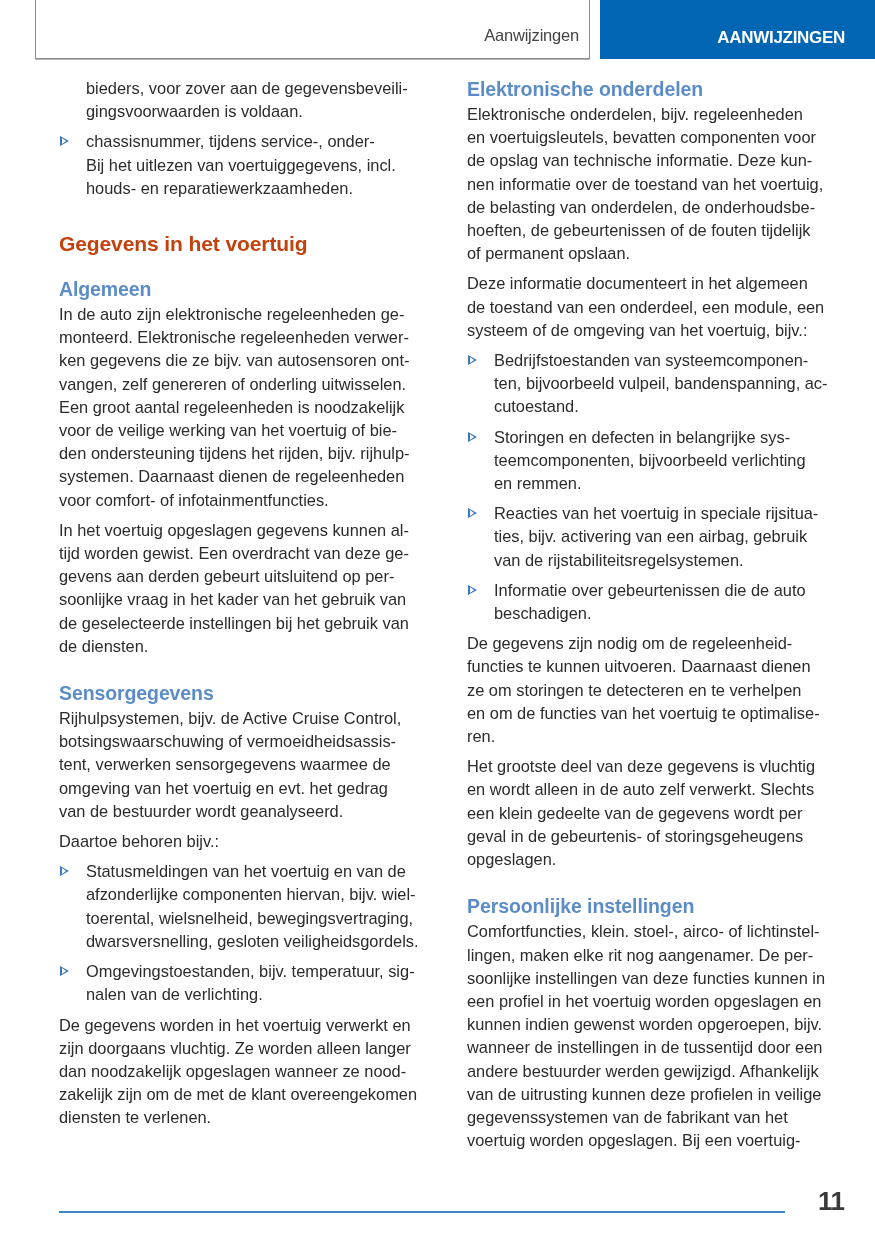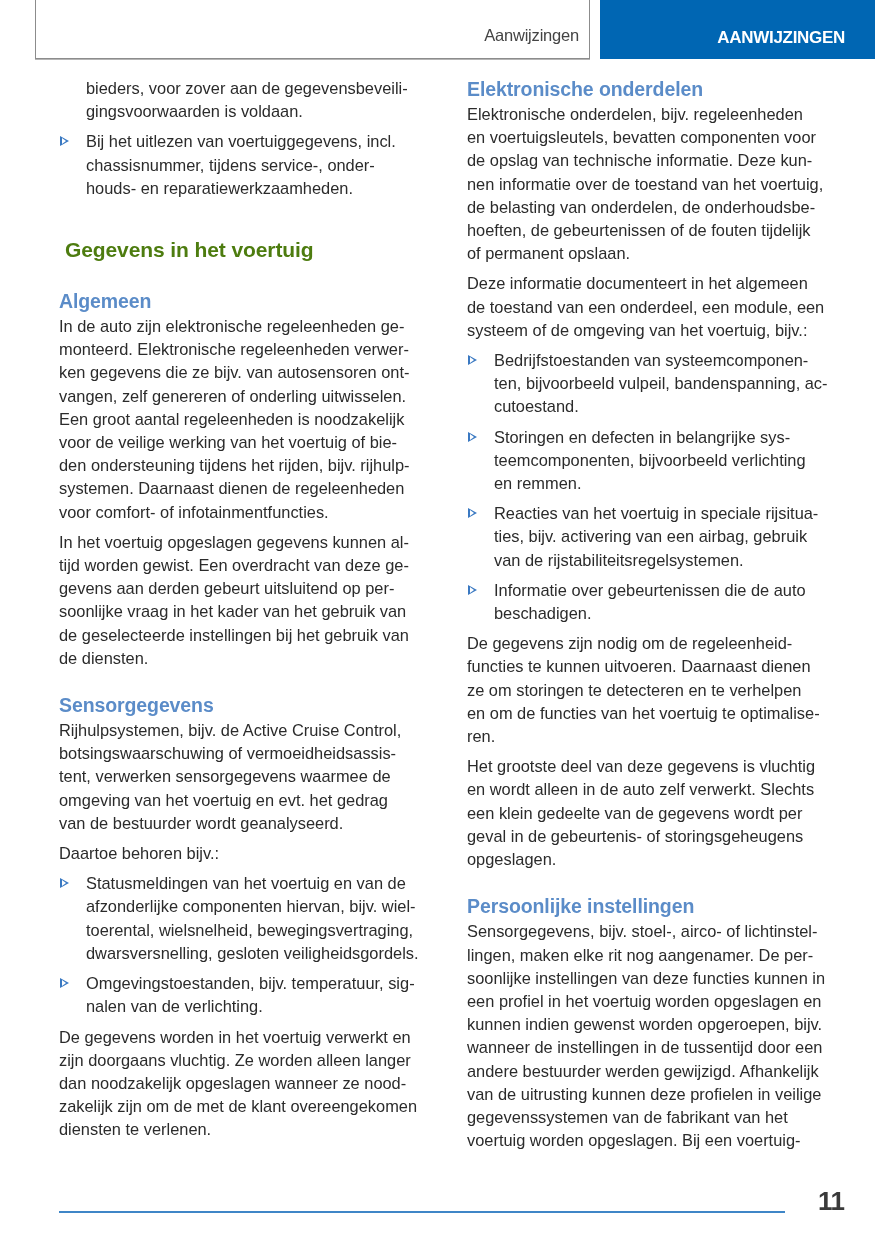--- a/index.html
+++ b/index.html
@@ -10,21 +10,21 @@
   .hdr-title { position: absolute; right: 10px; top: 28px; font-size: 16.5px; color: #444;
                letter-spacing: -0.2px; }
   .hdr-tab { position: absolute; left: 600px; top: 0; width: 275px; height: 59px;
              background: #0066b3; }
   .hdr-tab-label { position: absolute; right: 30px; top: 28px; font-size: 17px; font-weight: bold;
                    color: #fff; letter-spacing: -0.3px; }
   .col { position: absolute; top: 77px; width: 380px; font-size: 16.4px; line-height: 23.2px; }
   .col.left { left: 59px; }
   .col.right { left: 467px; }
   .p { margin: 0 0 7px 0; }
-  .h1 { color: #4d7c0f; font-weight: bold; font-size: 21px; line-height: 26px; margin: 6px; letter-spacing: -0.1px; }
+  .h1 { color: #c2410c; font-weight: bold; font-size: 21px; line-height: 26px; margin: 0; letter-spacing: -0.1px; }
   .h2 { color: #5b8cc8; font-weight: bold; font-size: 19.5px; line-height: 24px; margin: 0 0 2px 0; letter-spacing: -0.1px; }
   .bl { position: relative; padding-left: 27px; margin: 0 0 7px 0; }
   .bl .tri { position: absolute; left: 1px; top: 6px; width: 0; height: 0;
              border-top: 5.5px solid transparent; border-bottom: 5.5px solid transparent;
              border-left: 9px solid #3a79c2; }
   .bl .tri::after { content: ""; position: absolute; left: -7.5px; top: -3px; width: 0; height: 0;
              border-top: 3px solid transparent; border-bottom: 3px solid transparent;
              border-left: 4.5px solid #fff; }
   .cont { padding-left: 27px; margin: 0 0 7px 0; }
   .line { display: block; white-space: nowrap; }
@@ -41,22 +41,22 @@
   <span class="hdr-tab-label">AANWIJZINGEN</span>
 </div>
 
 <div class="col left">
   <div class="cont">
     <span class="line">bieders, voor zover aan de gegevensbeveili-</span>
     <span class="line">gingsvoorwaarden is voldaan.</span>
   </div>
   <div class="bl">
     <span class="tri"></span>
+    <span class="line">chassisnummer, tijdens service-, onder-</span>
     <span class="line">Bij het uitlezen van voertuiggegevens, incl.</span>
-    <span class="line">chassisnummer, tijdens service-, onder-</span>
     <span class="line">houds- en reparatiewerkzaamheden.</span>
   </div>
 
   <div style="height:24px"></div>
   <h1 class="h1">Gegevens in het voertuig</h1>
   <div style="height:20px"></div>
 
   <h2 class="h2">Algemeen</h2>
   <div class="p">
     <span class="line">In de auto zijn elektronische regeleenheden ge-</span>
@@ -161,21 +161,21 @@
     <span class="line">Het grootste deel van deze gegevens is vluchtig</span>
     <span class="line">en wordt alleen in de auto zelf verwerkt. Slechts</span>
     <span class="line">een klein gedeelte van de gegevens wordt per</span>
     <span class="line">geval in de gebeurtenis- of storingsgeheugens</span>
     <span class="line">opgeslagen.</span>
   </div>
 
   <div style="height:16px"></div>
   <h2 class="h2">Persoonlijke instellingen</h2>
   <div class="p">
-    <span class="line">Sensorgegevens, bijv. stoel-, airco- of lichtinstel-</span>
+    <span class="line">Comfortfuncties, klein. stoel-, airco- of lichtinstel-</span>
     <span class="line">lingen, maken elke rit nog aangenamer. De per-</span>
     <span class="line">soonlijke instellingen van deze functies kunnen in</span>
     <span class="line">een profiel in het voertuig worden opgeslagen en</span>
     <span class="line">kunnen indien gewenst worden opgeroepen, bijv.</span>
     <span class="line">wanneer de instellingen in de tussentijd door een</span>
     <span class="line">andere bestuurder werden gewijzigd. Afhankelijk</span>
     <span class="line">van de uitrusting kunnen deze profielen in veilige</span>
     <span class="line">gegevenssystemen van de fabrikant van het</span>
     <span class="line">voertuig worden opgeslagen. Bij een voertuig-</span>
   </div>

